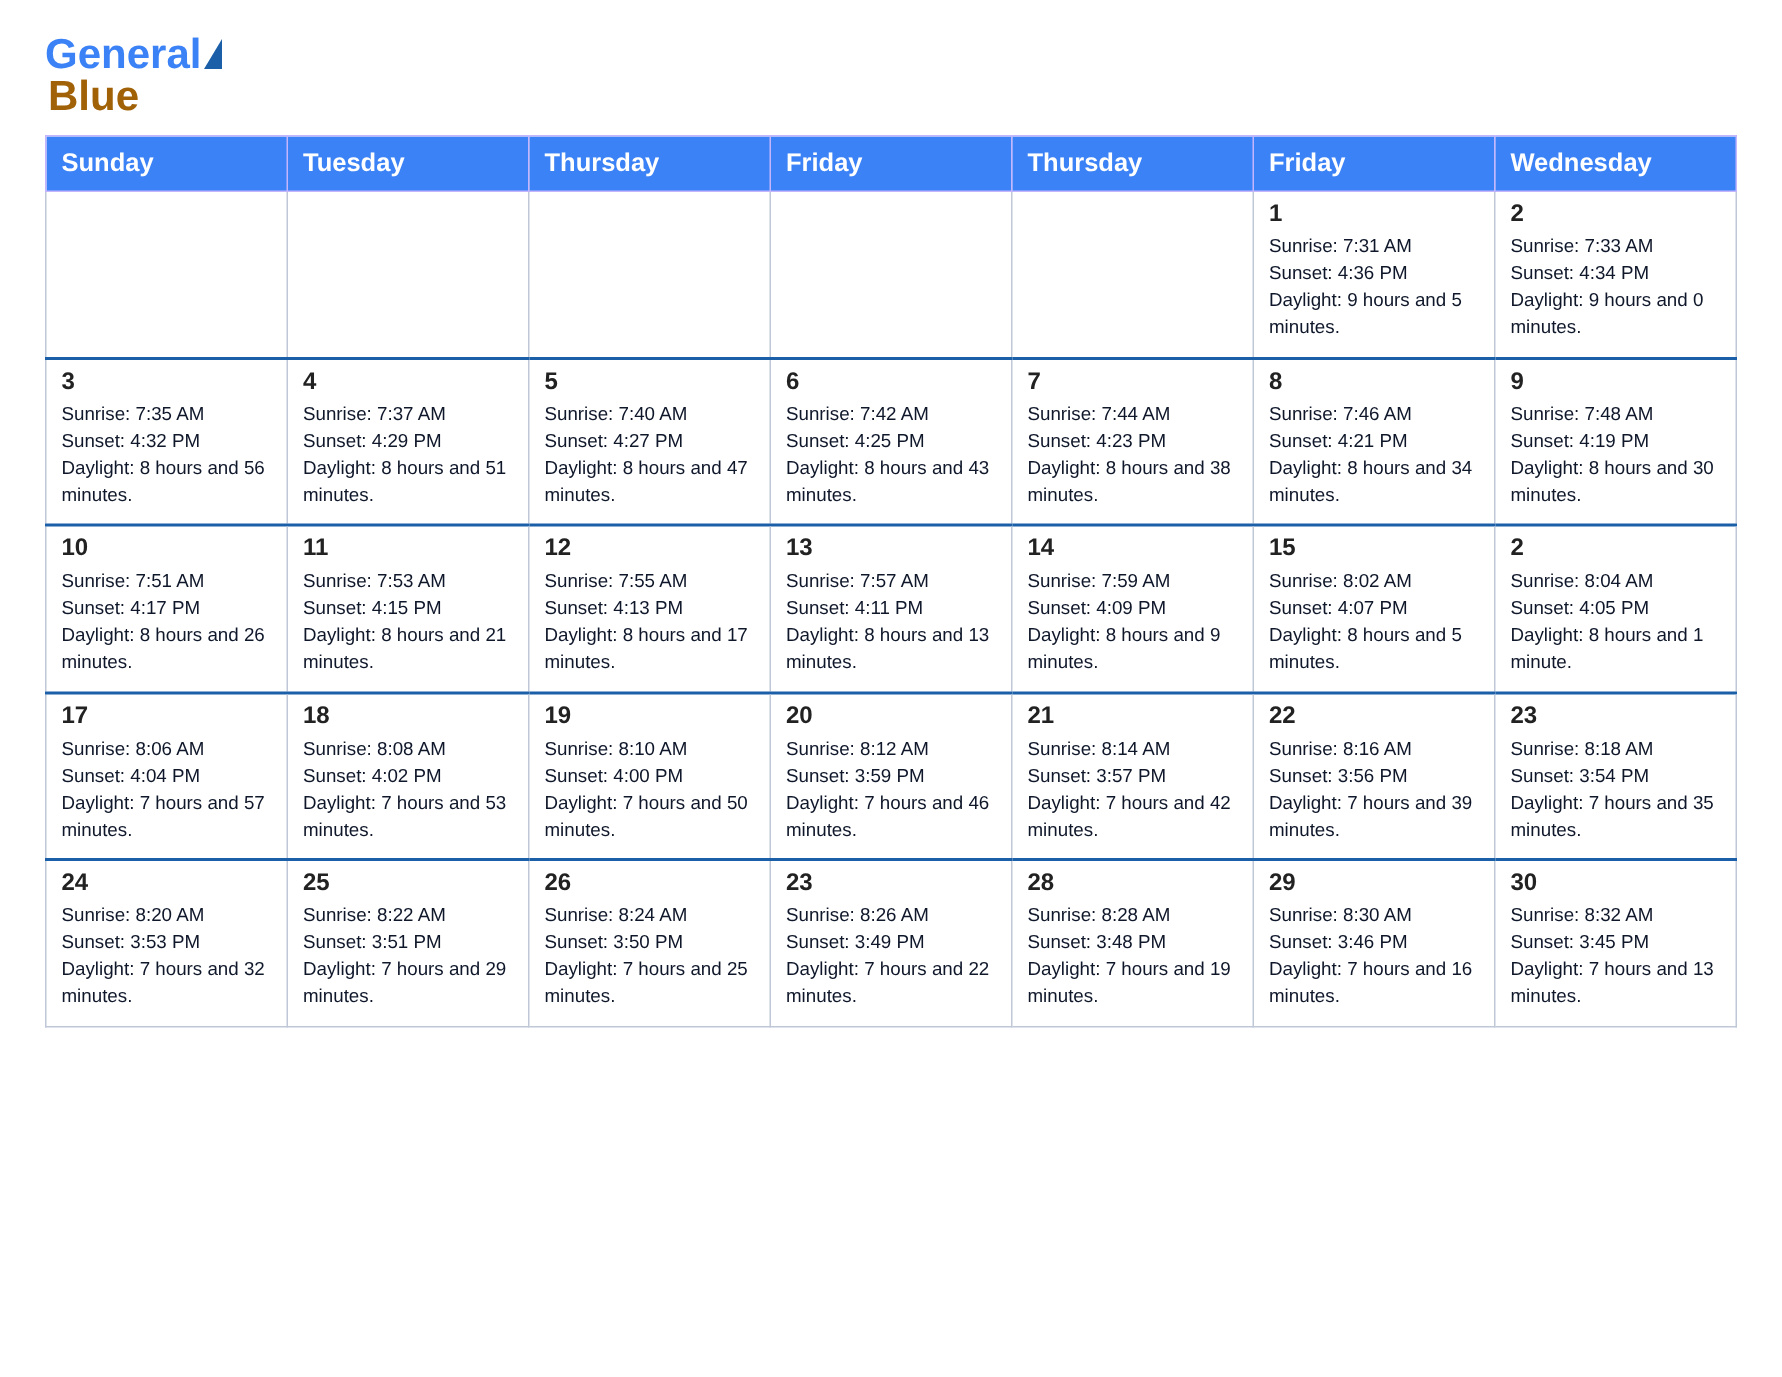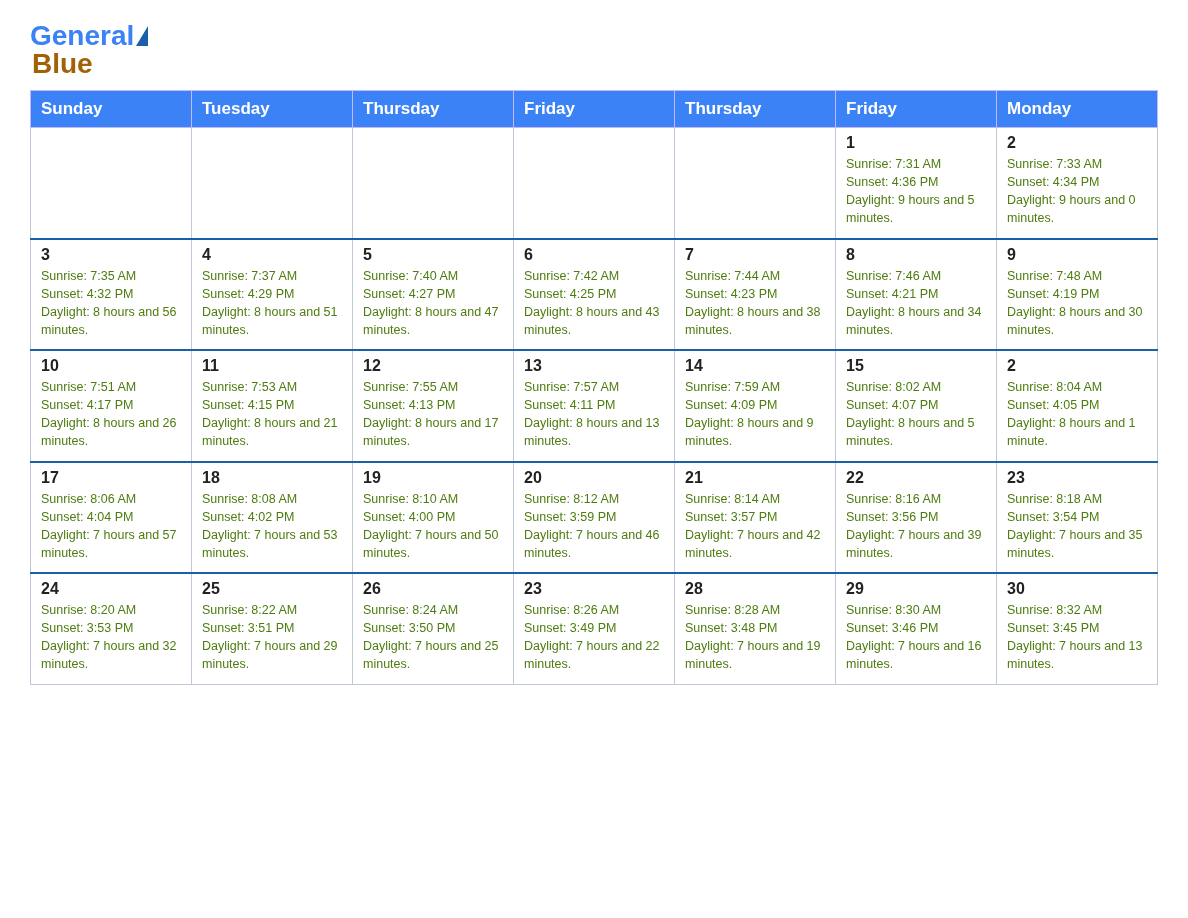--- a/index.html
+++ b/index.html
@@ -90,21 +90,21 @@
     }
     .day-number {
       font-size: 16px;
       font-weight: bold;
       color: #222;
       display: block;
       margin-bottom: 3px;
     }
     .day-info {
       font-size: 12.5px;
-      color: #4d7c0f;
+      color: #0f172a;
       line-height: 1.45;
     }
     .empty-cell {
       background: #f5f6f8;
     }
   </style>
 </head>
 <body>
 
 <div class="header">
@@ -125,21 +125,21 @@
 
 <table class="calendar">
   <thead>
     <tr>
     <th>Sunday</th>
         <th>Tuesday</th>
         <th>Thursday</th>
         <th>Friday</th>
         <th>Thursday</th>
         <th>Friday</th>
-        <th>Monday</th>
+        <th>Wednesday</th>
       </tr>
   </thead>
   <tbody id="calendar-body">
   <tr>
         <td class="empty-cell"></td>
         <td class="empty-cell"></td>
         <td class="empty-cell"></td>
         <td class="empty-cell"></td>
         <td class="empty-cell"></td>
         <td>

